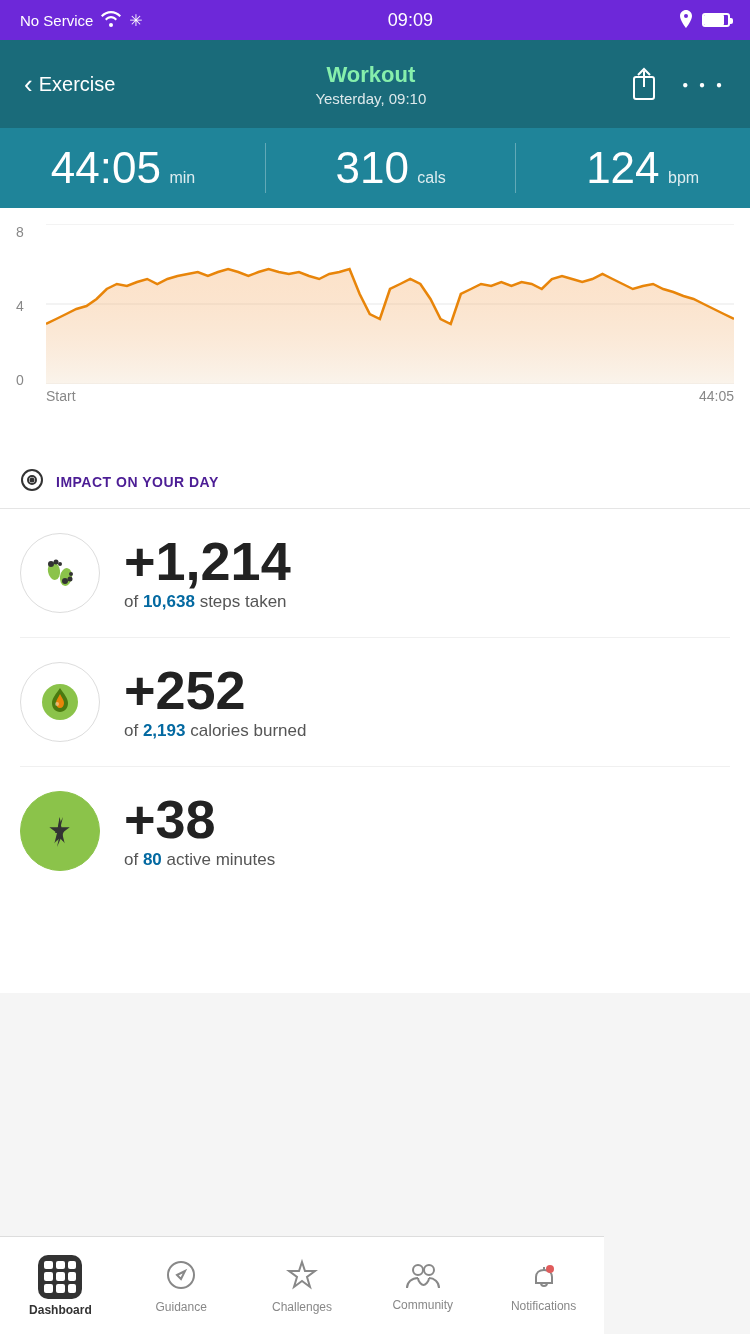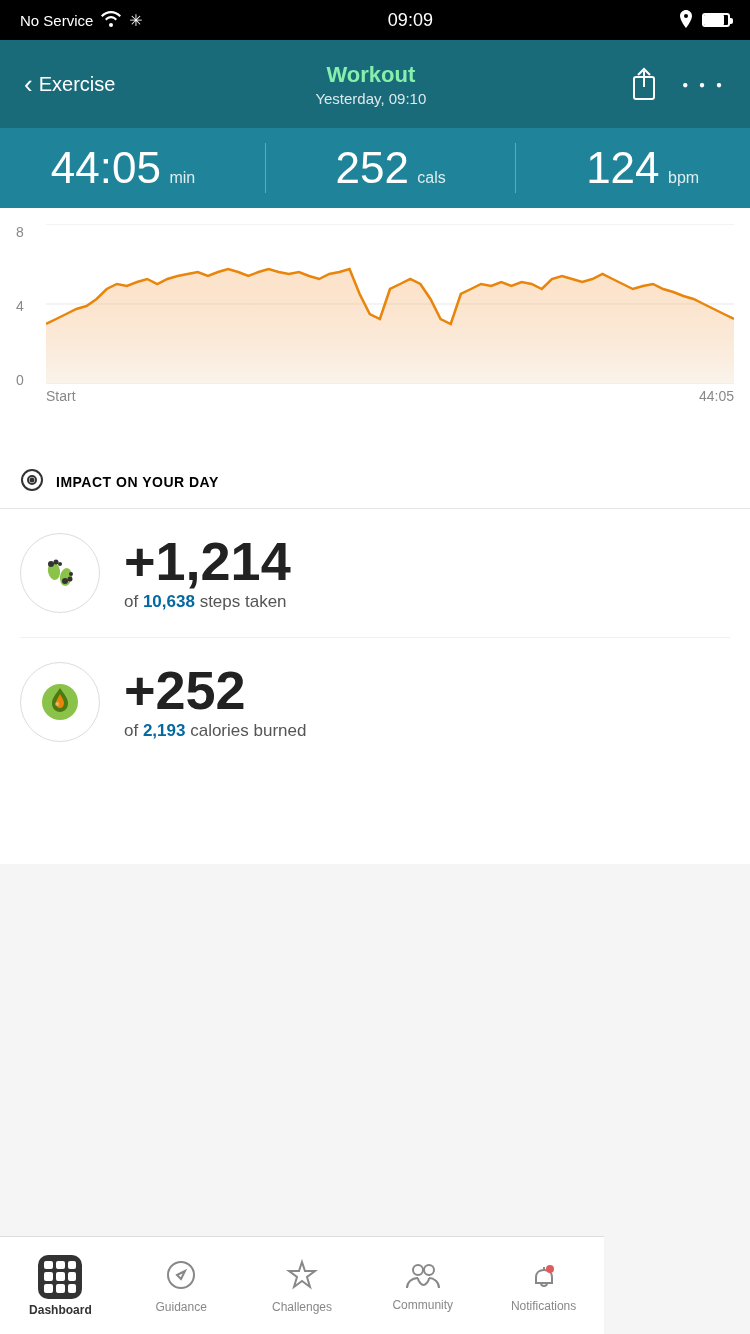--- a/index.html
+++ b/index.html
@@ -7,21 +7,21 @@
     body {
       width: 750px;
       min-height: 1334px;
       font-family: -apple-system, 'Helvetica Neue', Arial, sans-serif;
       background: #f5f5f5;
       overflow-x: hidden;
     }
 
     
     .status-bar {
-      background: #000000;
+      background: #6d28d9;
       height: 40px;
       display: flex;
       align-items: center;
       justify-content: space-between;
       padding: 0 20px;
       color: white;
       font-size: 15px;
       gap: 8px;
     }
     .status-left { display: flex; align-items: center; gap: 8px; font-size: 15px; }
@@ -107,21 +107,21 @@
 
     
     .impact-section { background: white; padding: 0; }
     .impact-header {
       display: flex;
       align-items: center;
       padding: 20px 20px 12px 20px;
       gap: 12px;
       border-bottom: 1px solid #e5e5e5;
     }
-    .impact-title { font-size: 14px; font-weight: 700; color: #000000; letter-spacing: 0.5px; }
+    .impact-title { font-size: 14px; font-weight: 700; color: #4c1d95; letter-spacing: 0.5px; }
 
     .impact-items { padding: 0 20px; }
     .impact-item {
       display: flex;
       align-items: center;
       padding: 24px 0;
       border-bottom: 1px solid #f0f0f0;
       gap: 24px;
     }
     .impact-item:last-child { border-bottom: none; }
@@ -223,21 +223,21 @@
   </div>
 </div>
 
 <div class="stats-bar">
   <div class="stat-item">
     <span class="stat-value">44:05</span>
     <span class="stat-unit">min</span>
   </div>
   <div class="stat-divider"></div>
   <div class="stat-item">
-    <span class="stat-value">252</span>
+    <span class="stat-value">310</span>
     <span class="stat-unit">cals</span>
   </div>
   <div class="stat-divider"></div>
   <div class="stat-item">
     <span class="stat-value">124</span>
     <span class="stat-unit">bpm</span>
   </div>
 </div>
 
 <div class="chart-container">
@@ -318,20 +318,37 @@
         </svg>
       </div>
       <div class="impact-data">
         <div class="impact-value">+252</div>
         <div class="impact-detail">
           <span>of </span><strong>2,193</strong><span> calories burned</span>
         </div>
       </div>
     </div>
 
+    <div class="impact-item">
+      <div class="impact-circle green-filled">
+        <svg width="40" height="40" viewBox="0 0 40 40">
+          <path d="M20 6 L24 16 L36 16 L26 24 L30 36 L20 28 L10 36 L14 24 L4 16 L16 16 Z" fill="none"></path>
+          <path d="M20 5 L24 32 L20 28 L16 32 Z" fill="#333" transform="scale(0.9) translate(2,2)"></path>
+          <polygon points="20,4 22,16 32,16 23,23 26,35 20,27 14,35 17,23 8,16 18,16" fill="#333" transform="scale(0.85) translate(3,3)"></polygon>
+
+          <polygon points="23,6 15,22 20,22 17,36 25,18 20,18" fill="#333"></polygon>
+        </svg>
+      </div>
+      <div class="impact-data">
+        <div class="impact-value">+38</div>
+        <div class="impact-detail">
+          <span>of </span><strong>80</strong><span> active minutes</span>
+        </div>
+      </div>
+    </div>
 
   </div>
 </div>
 
 <div style="height:98px; background:white;"></div>
 
 <div class="tab-bar">
 
   <div class="tab-item active">
     <div class="tab-dashboard-icon">

